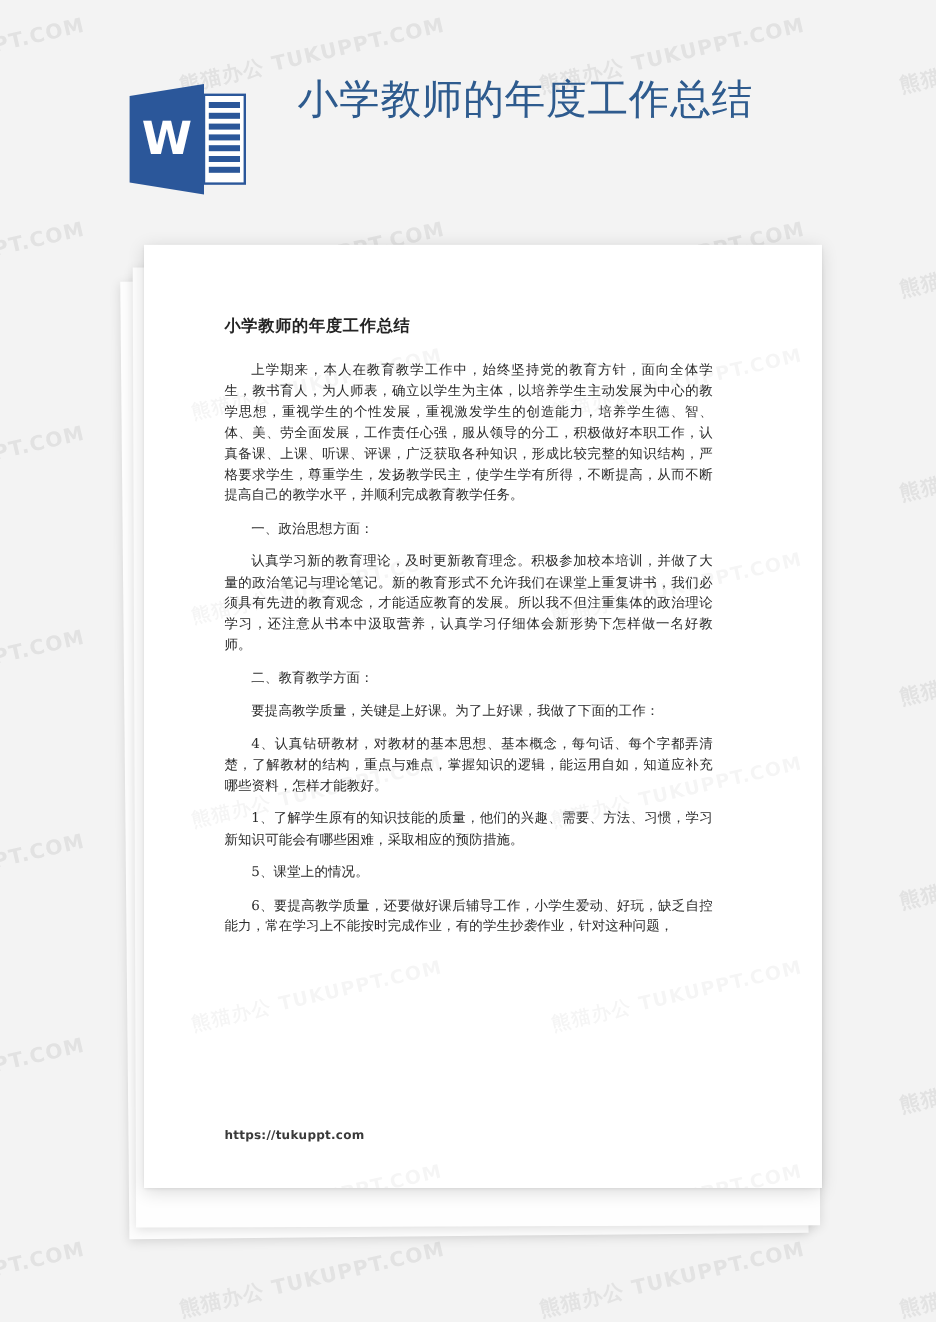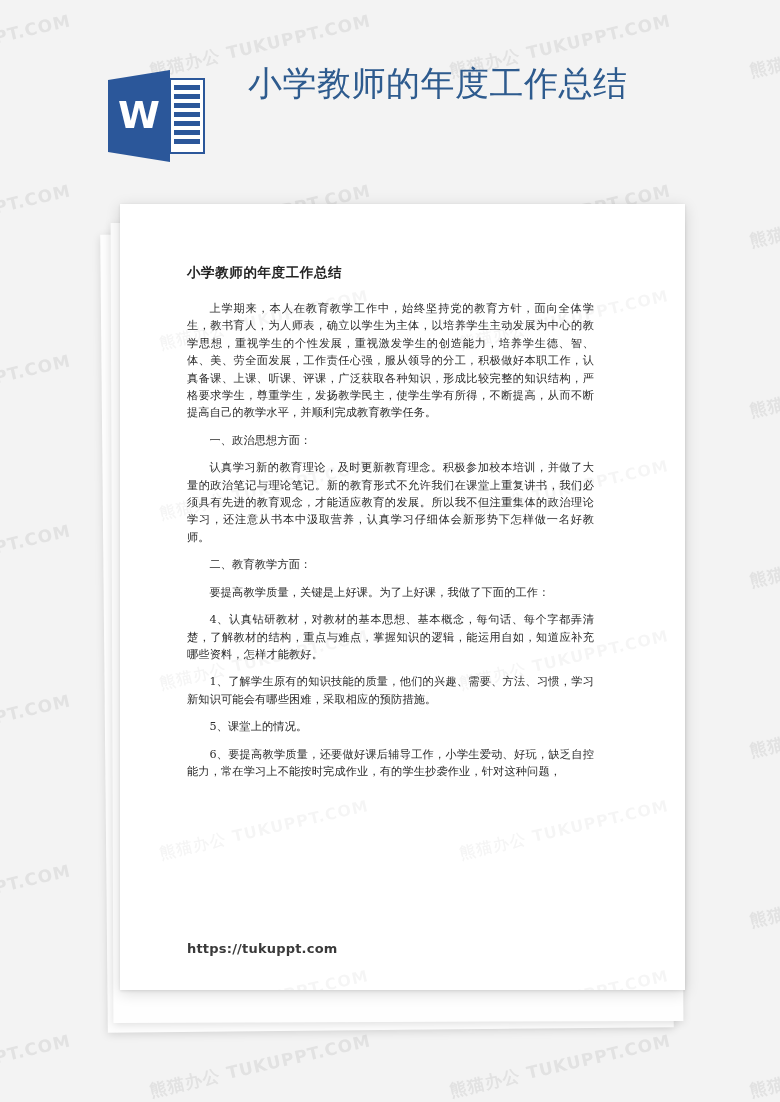--- a/index.html
+++ b/index.html
@@ -124,21 +124,21 @@
     text-align: justify;
     text-indent: 2em;
     letter-spacing: .15px;
     font-weight: 400;
   }
   .doc-footer-url {
     position: absolute;
     left: 67px;
     top: 737px;
     font-family: "DejaVu Sans", sans-serif;
-    font-size: 13px;
+    font-size: 10px;
     color: #3a3a3a;
     font-weight: 600;
     letter-spacing: .2px;
   }
 
   
   .sheet-wm {
     position: absolute;
     inset: 0;
     pointer-events: none;

